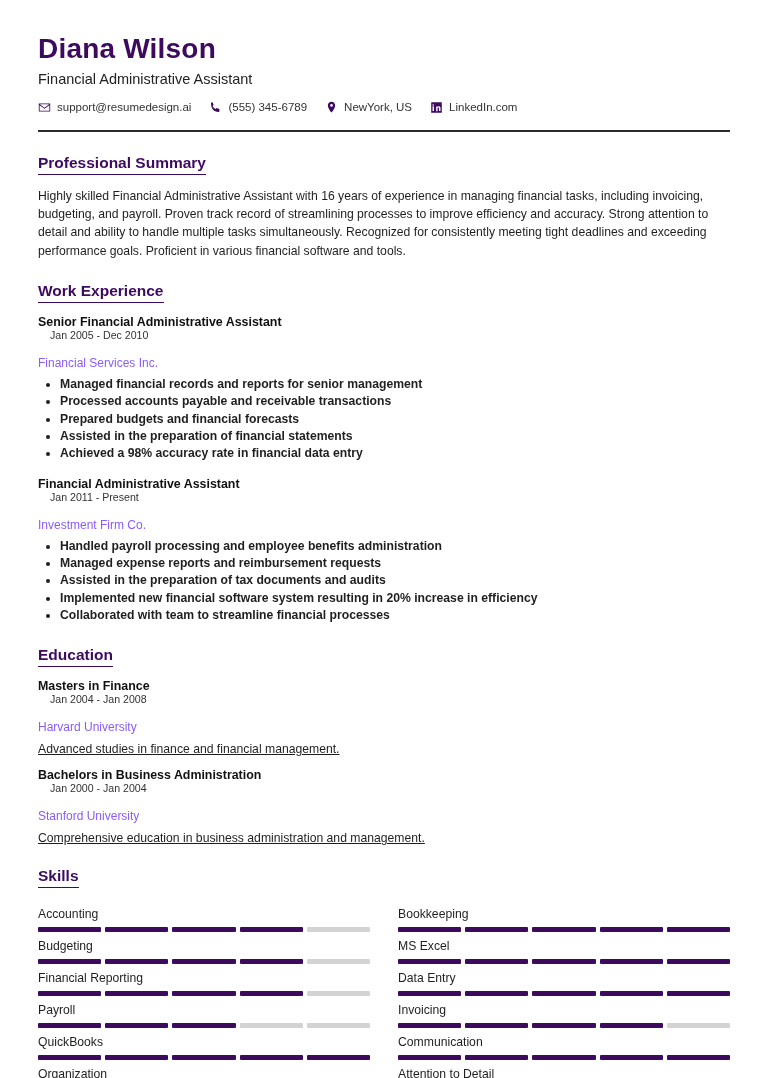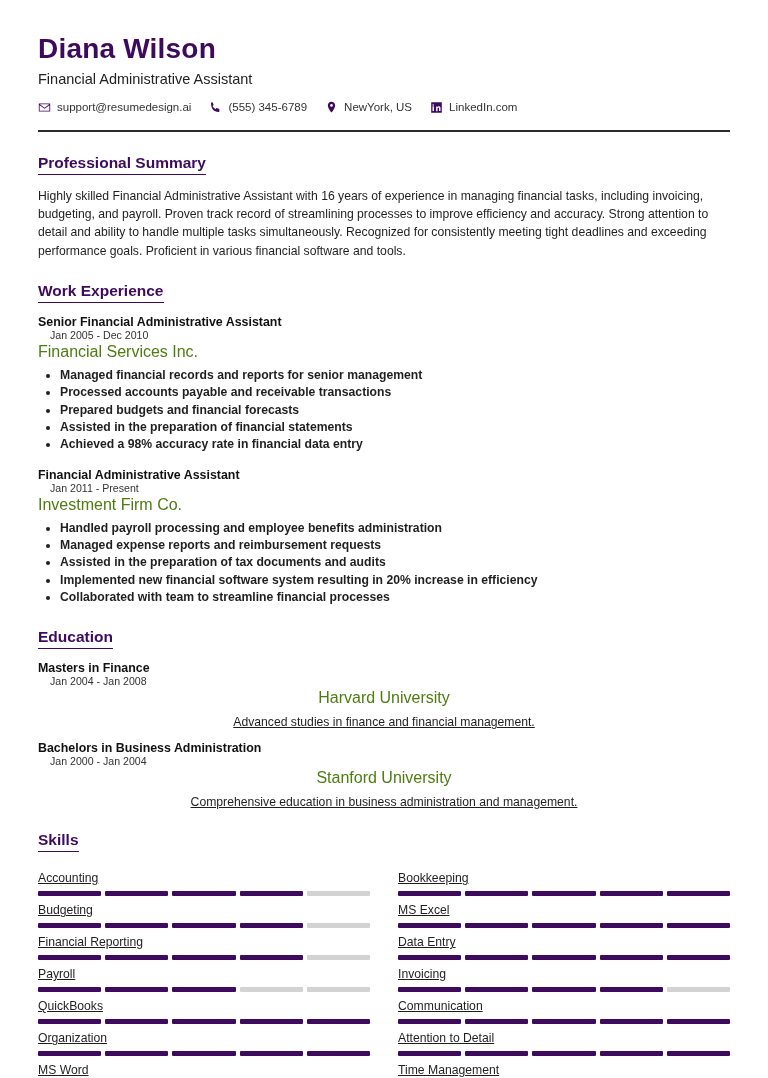--- a/index.html
+++ b/index.html
@@ -90,57 +90,56 @@
     font-weight: bold;
     color: #111;
   }
   .entry-dates {
     font-size: 10.6px;
     color: #333;
     white-space: nowrap;
     padding-left: 12px;
   }
   .entry-org {
-    font-size: 16px;
-    color: #4d7c0f;
-    margin-top: 2px;
+    font-size: 12px;
+    color: #8b5cf6;
+    margin-top: 15px;
   }
   .entry-desc {
     font-size: 12.2px;
     color: #1f1f1f;
     margin-top: 8px;
     text-decoration: underline;
   }
   ul.bullets {
     margin: 6px 0 0 0;
     padding-left: 22px;
     font-weight: bold;
   }
   ul.bullets li {
     font-size: 12.2px;
     line-height: 1.42;
     color: #1f1f1f;
   }
   
-  .edu-entry { margin-bottom: 12px; text-align: center; }
+  .edu-entry { margin-bottom: 12px; }
   
   .skills-grid {
     display: grid;
     grid-template-columns: 1fr 1fr;
     column-gap: 28px;
     row-gap: 0;
   }
   .skill {
     padding: 7px 0 0 0;
   }
   .skill-name {
     font-size: 12.2px;
     color: #1f1f1f;
     margin-bottom: 6px;
-    text-decoration: underline;
   }
   .skill-bar {
     display: flex;
     gap: 4px;
   }
   .seg {
     height: 5px;
     flex: 1 1 0;
     background: #d3d3d3;
     border-radius: 1px;

